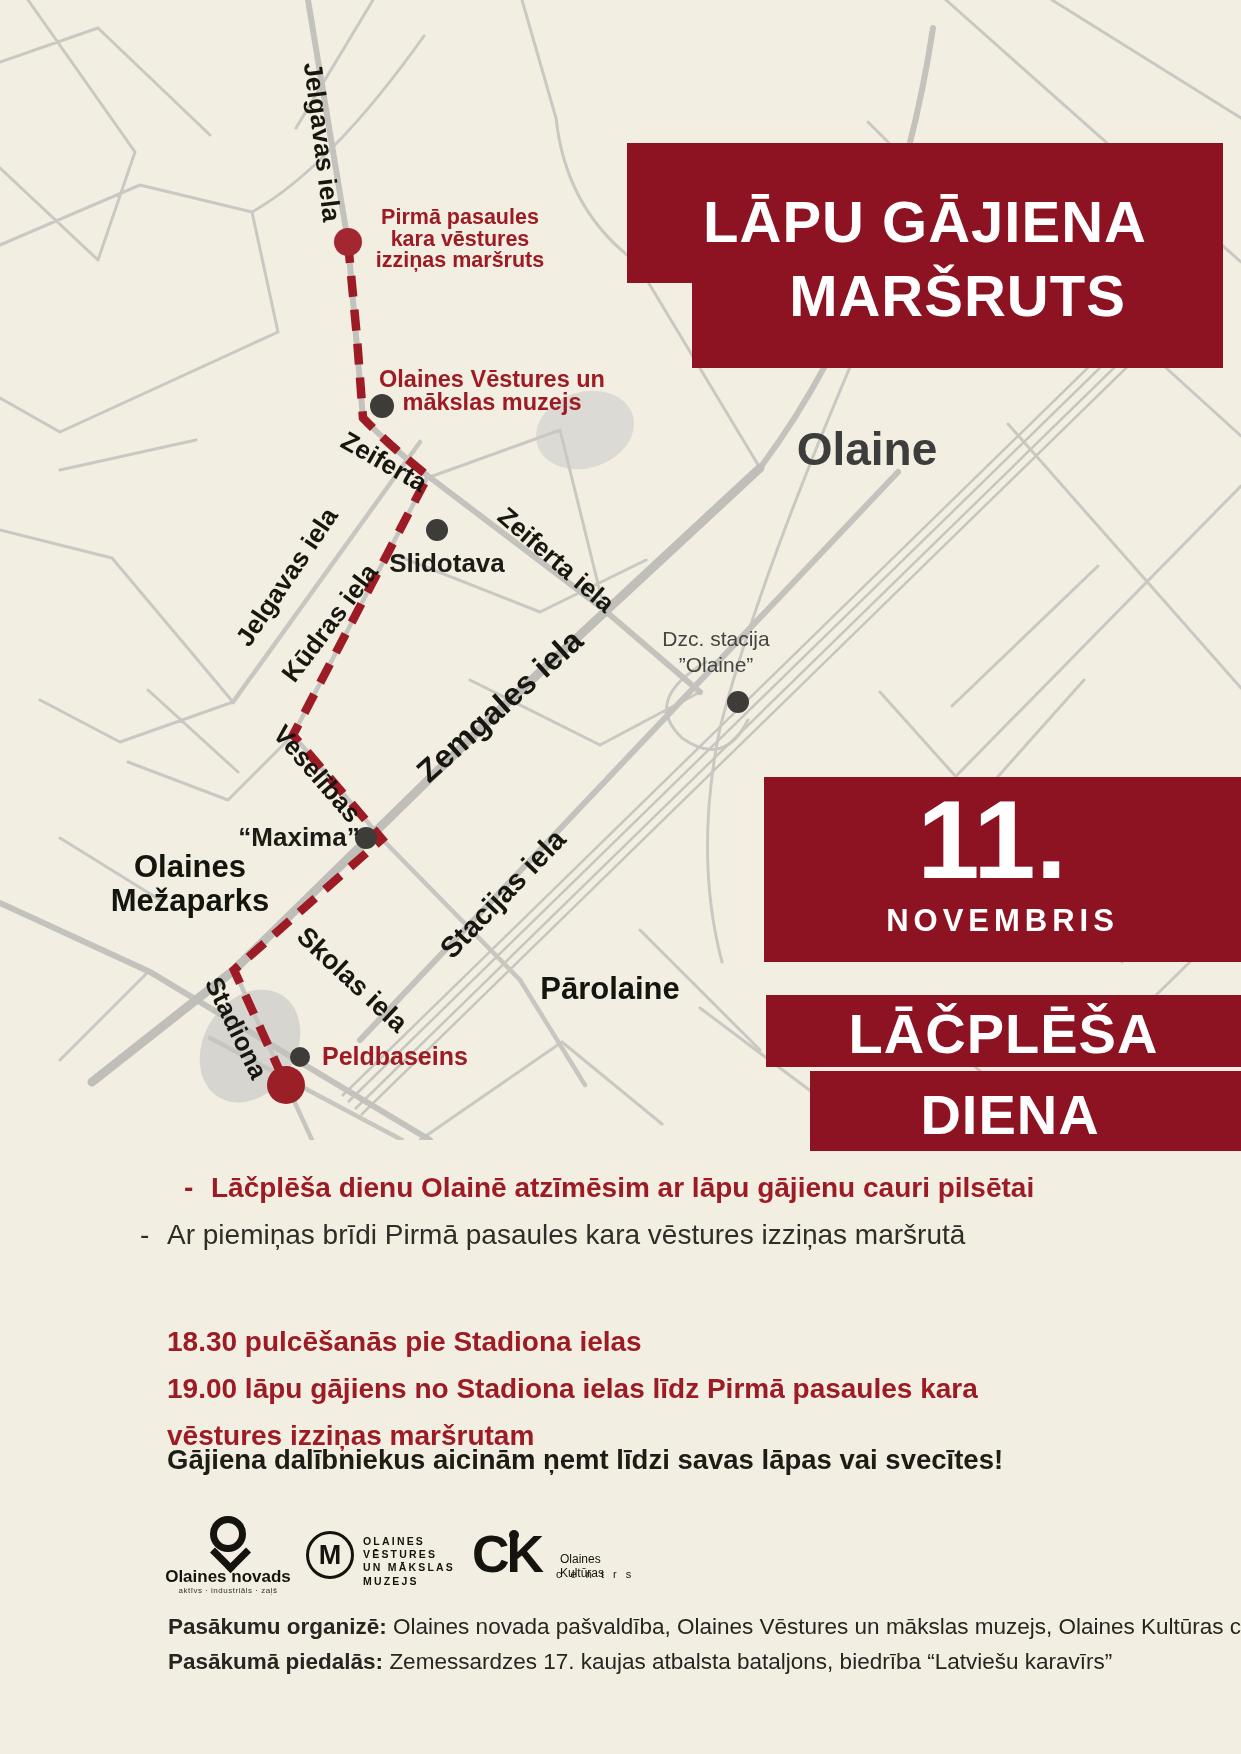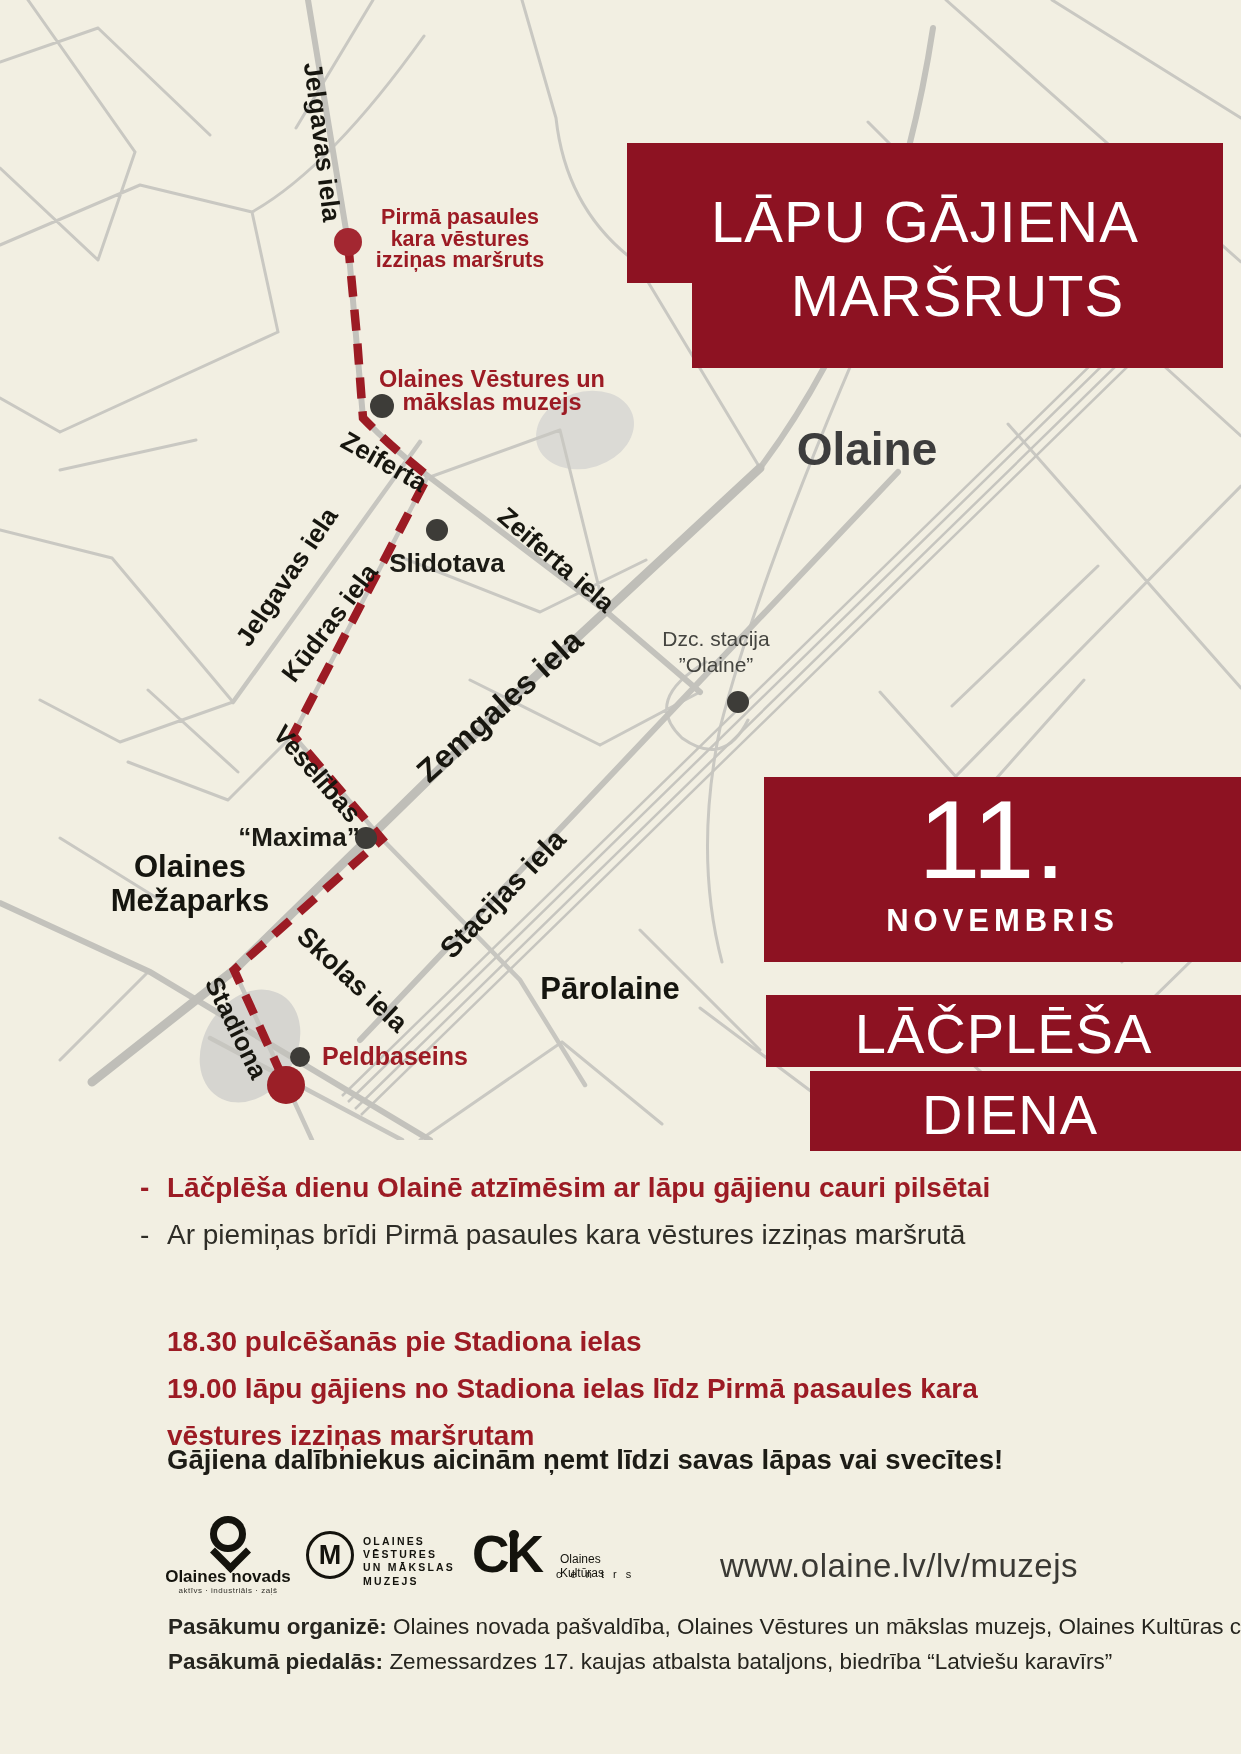--- a/index.html
+++ b/index.html
@@ -4,21 +4,21 @@
 <style>
   html,body{margin:0;padding:0;background:#f2efe2;}
   .poster{position:relative;width:1241px;height:1754px;background:#f2efe2;overflow:hidden;
           font-family:"Liberation Sans",sans-serif;color:#15150f;}
   .abs{position:absolute;}
   svg.map{position:absolute;left:0;top:0;}
   .street{position:absolute;font-weight:700;color:#17160f;white-space:nowrap;}
   .poi{position:absolute;text-align:center;white-space:nowrap;}
   .red{color:#9c1b24;}
   .banner{position:absolute;background:#8d1222;}
-  .banner-text{position:absolute;color:#ffffff;font-weight:400;text-align:center;white-space:nowrap;}
+  .banner-text{position:absolute;color:#ffffff;font-weight:700;text-align:center;white-space:nowrap;}
   .b-line{position:absolute;left:140px;font-size:28px;white-space:nowrap;color:#2e2d27;}
   .b-line .dash{display:inline-block;width:27px;}
   .b-em{color:#9c1b24;font-weight:700;}
   .sched{position:absolute;left:167px;font-size:28px;font-weight:700;color:#9c1b24;white-space:nowrap;}
   .note{position:absolute;left:167px;font-size:27.5px;font-weight:700;color:#1d1c16;white-space:nowrap;}
   .foot{position:absolute;left:168px;font-size:22.5px;color:#26251f;white-space:nowrap;}
   .foot b{font-weight:700;}
   .logo-text{position:absolute;color:#14130d;}
 </style>
 </head>
@@ -119,21 +119,21 @@
 
   <div class="banner" style="left:764px;top:777px;width:477px;height:185px;"></div>
   <div class="banner-text" style="left:764px;top:782px;width:456px;font-size:112px;line-height:116px;">11.</div>
   <div class="banner-text" style="left:764px;top:903px;width:477px;font-size:31px;letter-spacing:5px;font-weight:700;">NOVEMBRIS</div>
 
   <div class="banner" style="left:766px;top:995px;width:475px;height:72px;"></div>
   <div class="banner-text" style="left:766px;top:1001px;width:475px;font-size:56px;letter-spacing:1px;">LĀČPLĒŠA</div>
   <div class="banner" style="left:810px;top:1071px;width:431px;height:80px;"></div>
   <div class="banner-text" style="left:810px;top:1082px;width:400px;font-size:56px;letter-spacing:1px;">DIENA</div>
 
-  <div class="b-line b-em" style="top:1172px;">
+  <div class="b-line b-em" style="top:1172px;margin-left:44px;">
     <span class="dash">-</span><span>Lāčplēša dienu Olainē atzīmēsim ar lāpu gājienu cauri pilsētai</span>
   </div>
   <div class="b-line" style="top:1219px;">
     <span class="dash">-</span><span>Ar piemiņas brīdi Pirmā pasaules kara vēstures izziņas maršrutā</span>
   </div>
 
   <div class="sched" style="top:1326px;">18.30 pulcēšanās pie Stadiona ielas</div>
   <div class="sched" style="top:1373px;">19.00 lāpu gājiens no Stadiona ielas līdz Pirmā pasaules kara</div>
   <div class="sched" style="top:1420px;">vēstures izziņas maršrutam</div>
 
@@ -156,21 +156,20 @@
     </div>
   </div>
 
   <div class="abs" style="left:472px;top:1524px;width:170px;height:70px;">
     <div style="position:absolute;left:0;top:0;font-size:52px;font-weight:800;letter-spacing:-3px;color:#14130d;">CK</div>
     <div style="position:absolute;left:37px;top:6px;width:10px;height:10px;border-radius:50%;background:#14130d;"></div>
     <div class="logo-text" style="left:88px;top:28px;font-size:12px;">Olaines Kultūras</div>
     <div class="logo-text" style="left:84px;top:44px;font-size:11px;letter-spacing:3px;">c e n t r s</div>
   </div>
 
-  <div class="abs" style="left:669px;top:1547px;width:460px;text-align:center;font-size:33px;color:#3a3934;letter-spacing:0.5px;">www.olaine.lv/lv/muzejs</div>
 
   <div class="foot" style="top:1614px;">
     <b>Pasākumu organizē:</b><span> Olaines novada pašvaldība, Olaines Vēstures un mākslas muzejs, Olaines Kultūras centrs</span>
   </div>
   <div class="foot" style="top:1649px;">
     <b>Pasākumā piedalās:</b><span> Zemessardzes 17. kaujas atbalsta bataljons, biedrība “Latviešu karavīrs”</span>
   </div>
 
 </div>
 

